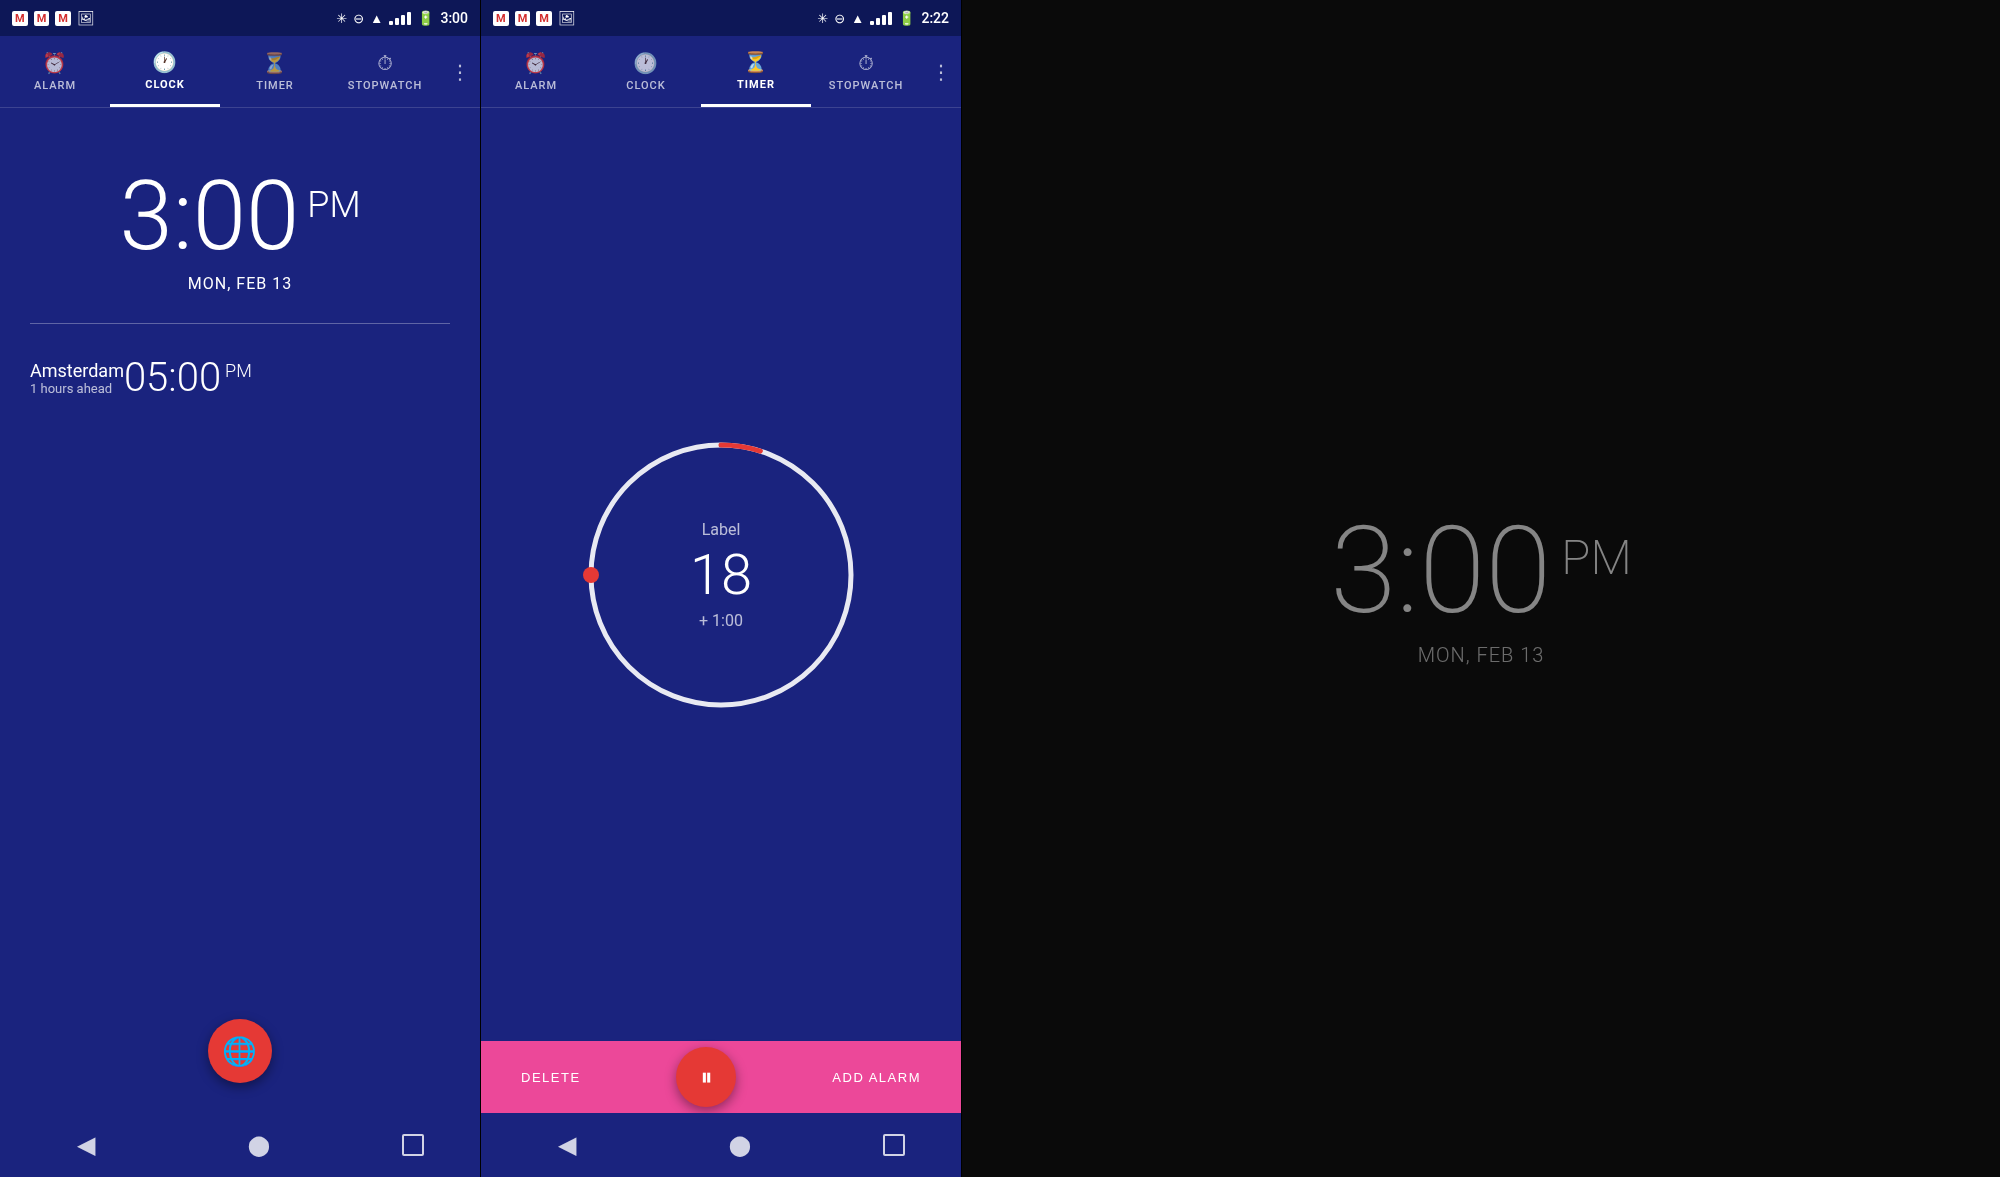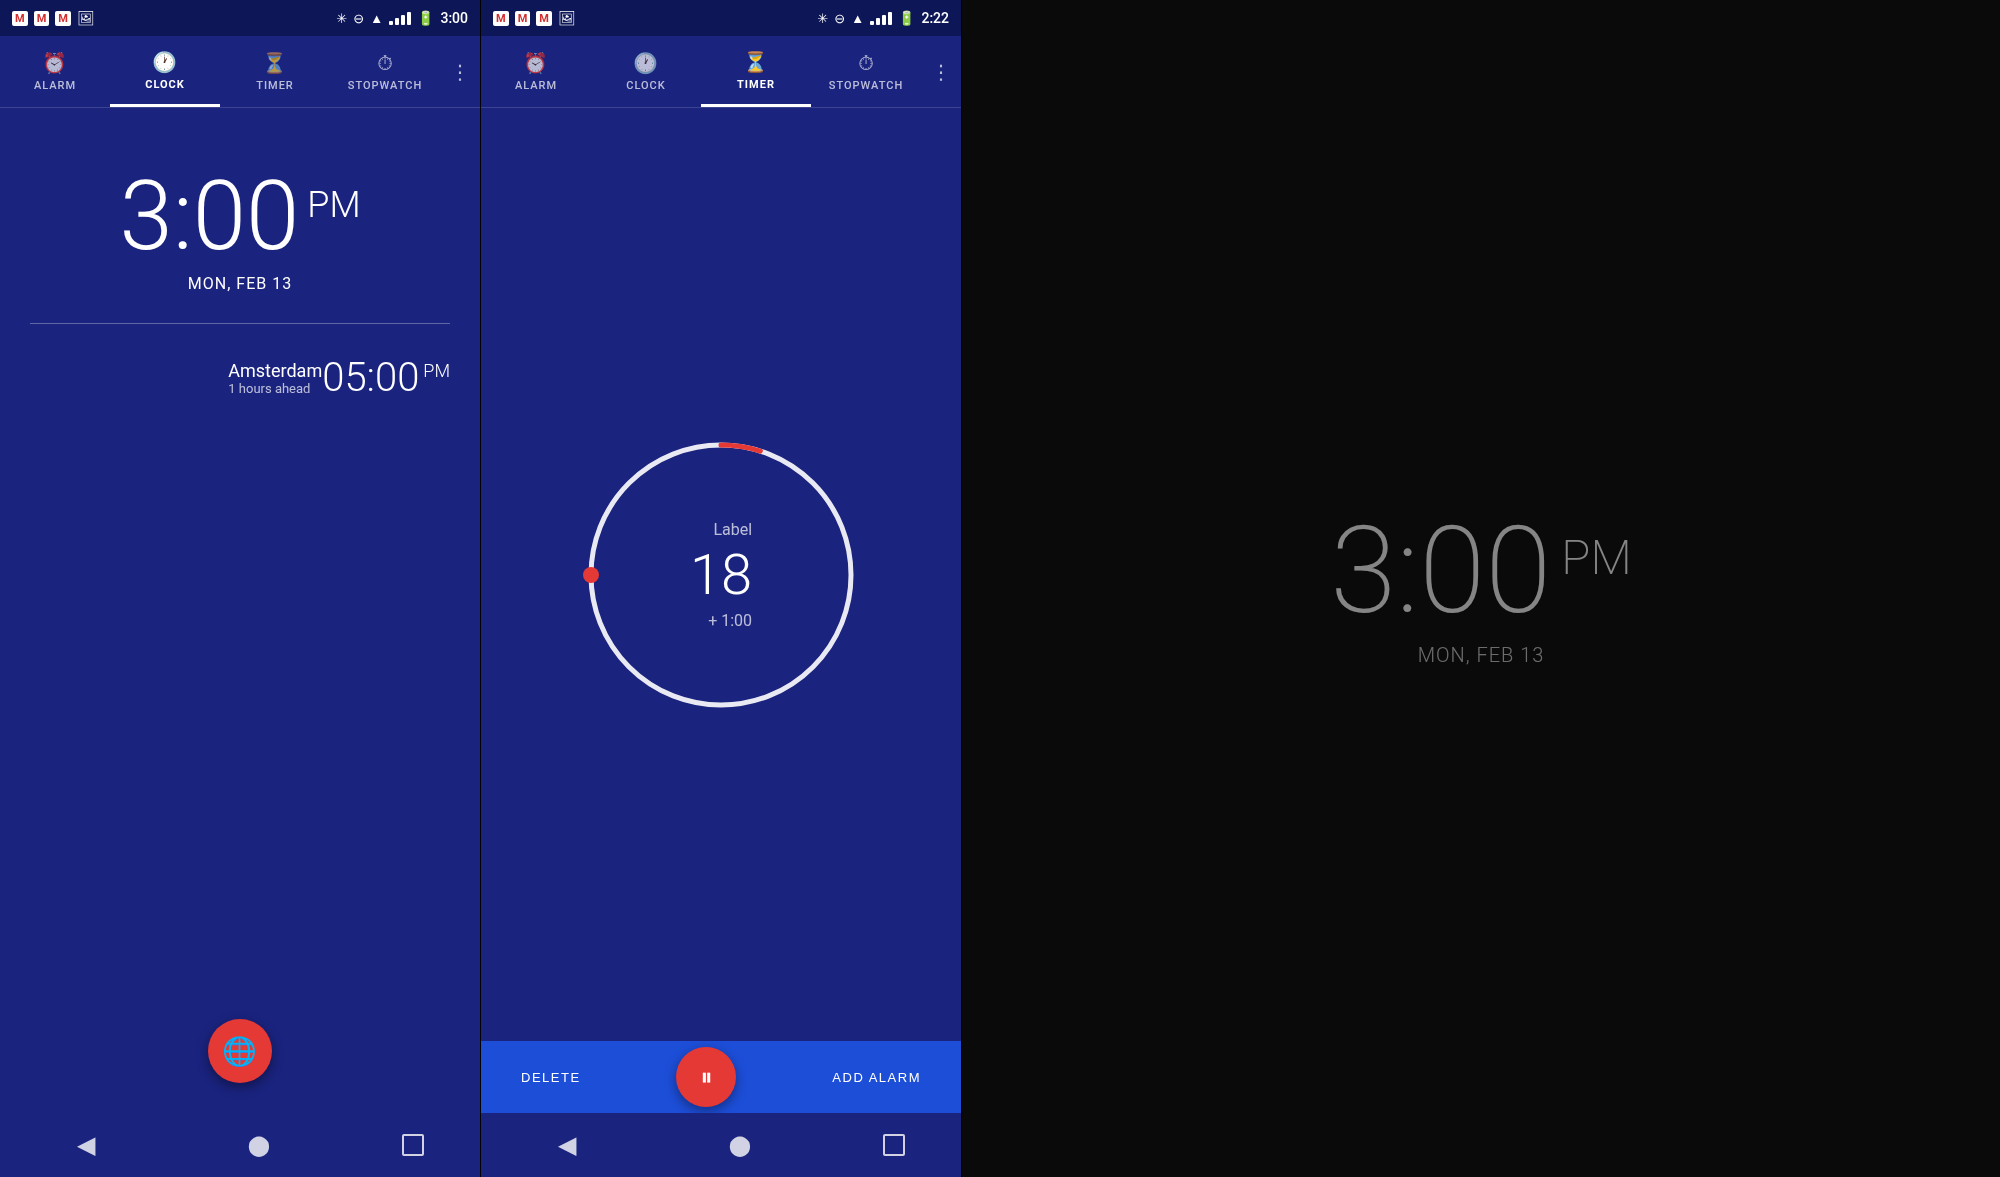--- a/index.html
+++ b/index.html
@@ -137,21 +137,21 @@
       margin-top: 10px;
     }
     .clock-divider {
       border: none;
       border-top: 1px solid rgba(255,255,255,0.3);
       margin: 30px 0 20px;
     }
     .world-clock-item {
       display: flex;
       align-items: center;
-      justify-content: flex-end;
+      justify-content: flex-start;
       padding: 10px 0;
     }
     .world-clock-city {
       color: #fff;
       font-size: 18px;
       font-weight: 400;
     }
     .world-clock-offset {
       color: rgba(255,255,255,0.7);
       font-size: 13px;
@@ -248,21 +248,21 @@
       stroke-width: 5;
       stroke-linecap: round;
     }
     .timer-dot {
       fill: #e53935;
     }
     .timer-inner {
       position: absolute;
       top: 50%; left: 50%;
       transform: translate(-50%, -50%);
-      text-align: right;
+      text-align: center;
       color: #fff;
     }
     .timer-label {
       font-size: 16px;
       color: rgba(255,255,255,0.7);
       margin-bottom: 8px;
     }
     .timer-number {
       font-size: 56px;
       font-weight: 300;
@@ -270,21 +270,21 @@
     }
     .timer-plus {
       font-size: 16px;
       color: rgba(255,255,255,0.7);
       margin-top: 8px;
     }
 
     
     .timer-bottom {
       height: 72px;
-      background: #1d4ed8;
+      background: #ec4899;
       display: flex;
       align-items: center;
       justify-content: space-between;
       padding: 0 40px;
       flex-shrink: 0;
     }
     .timer-action-btn {
       color: #fff;
       font-size: 13px;
       letter-spacing: 1.5px;

